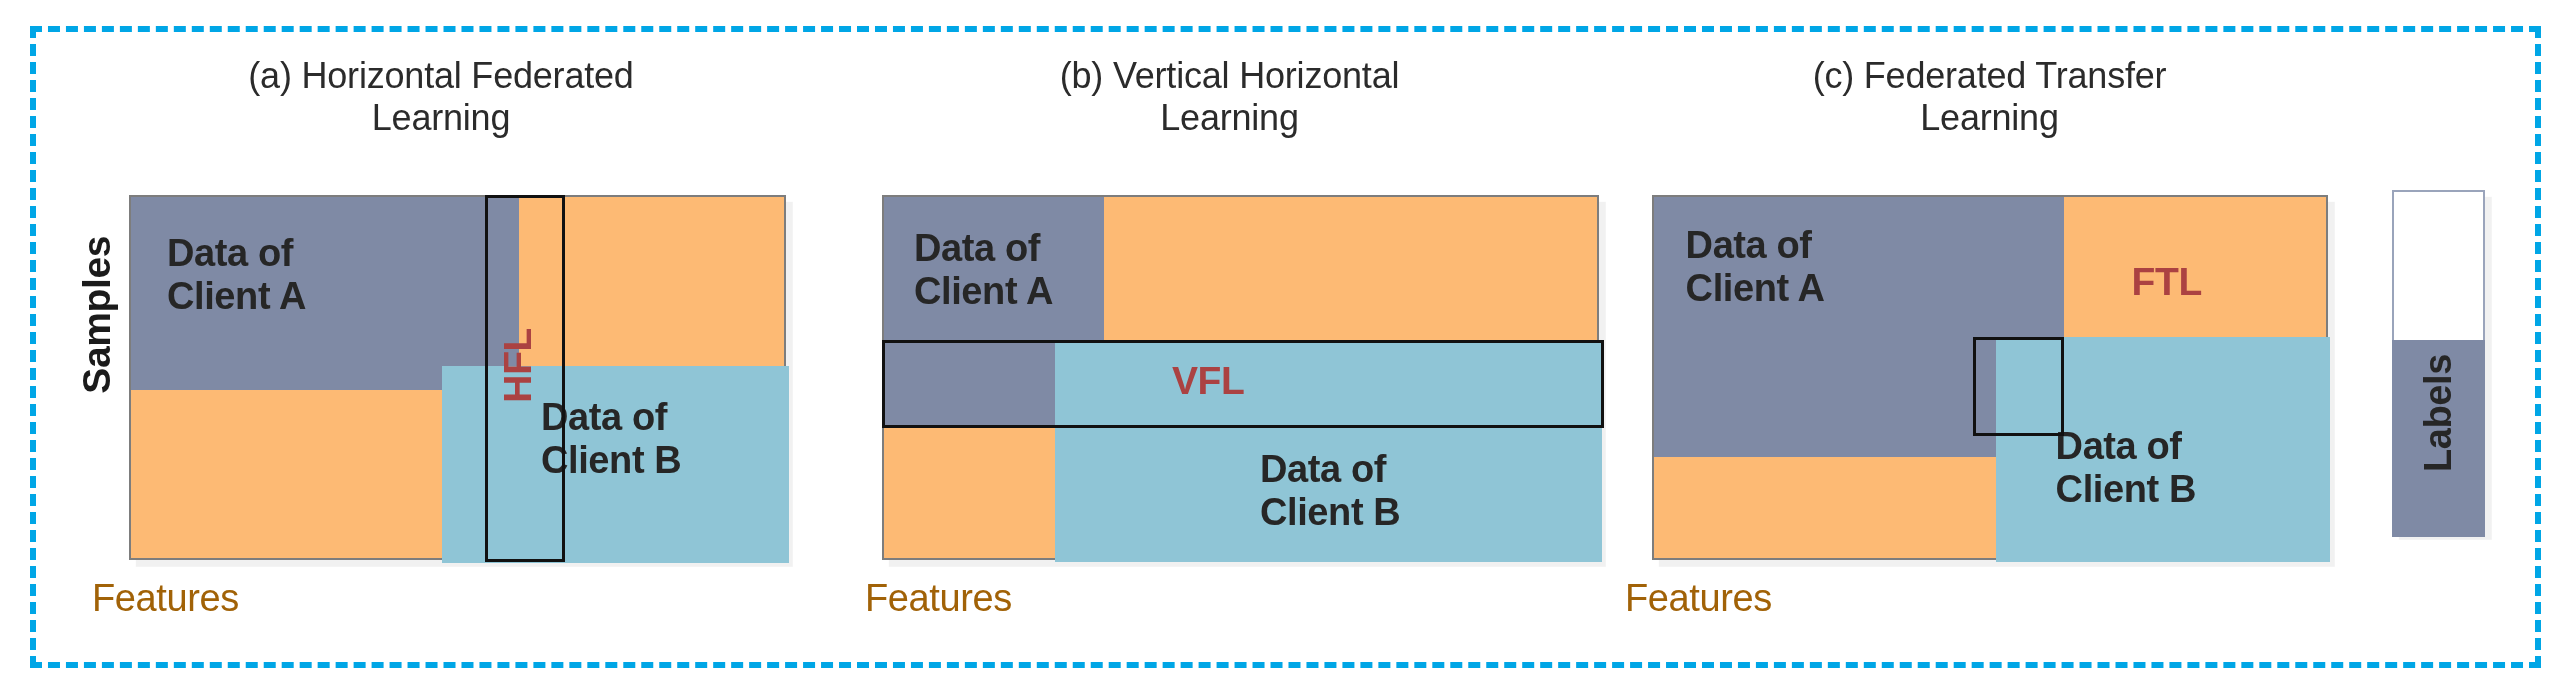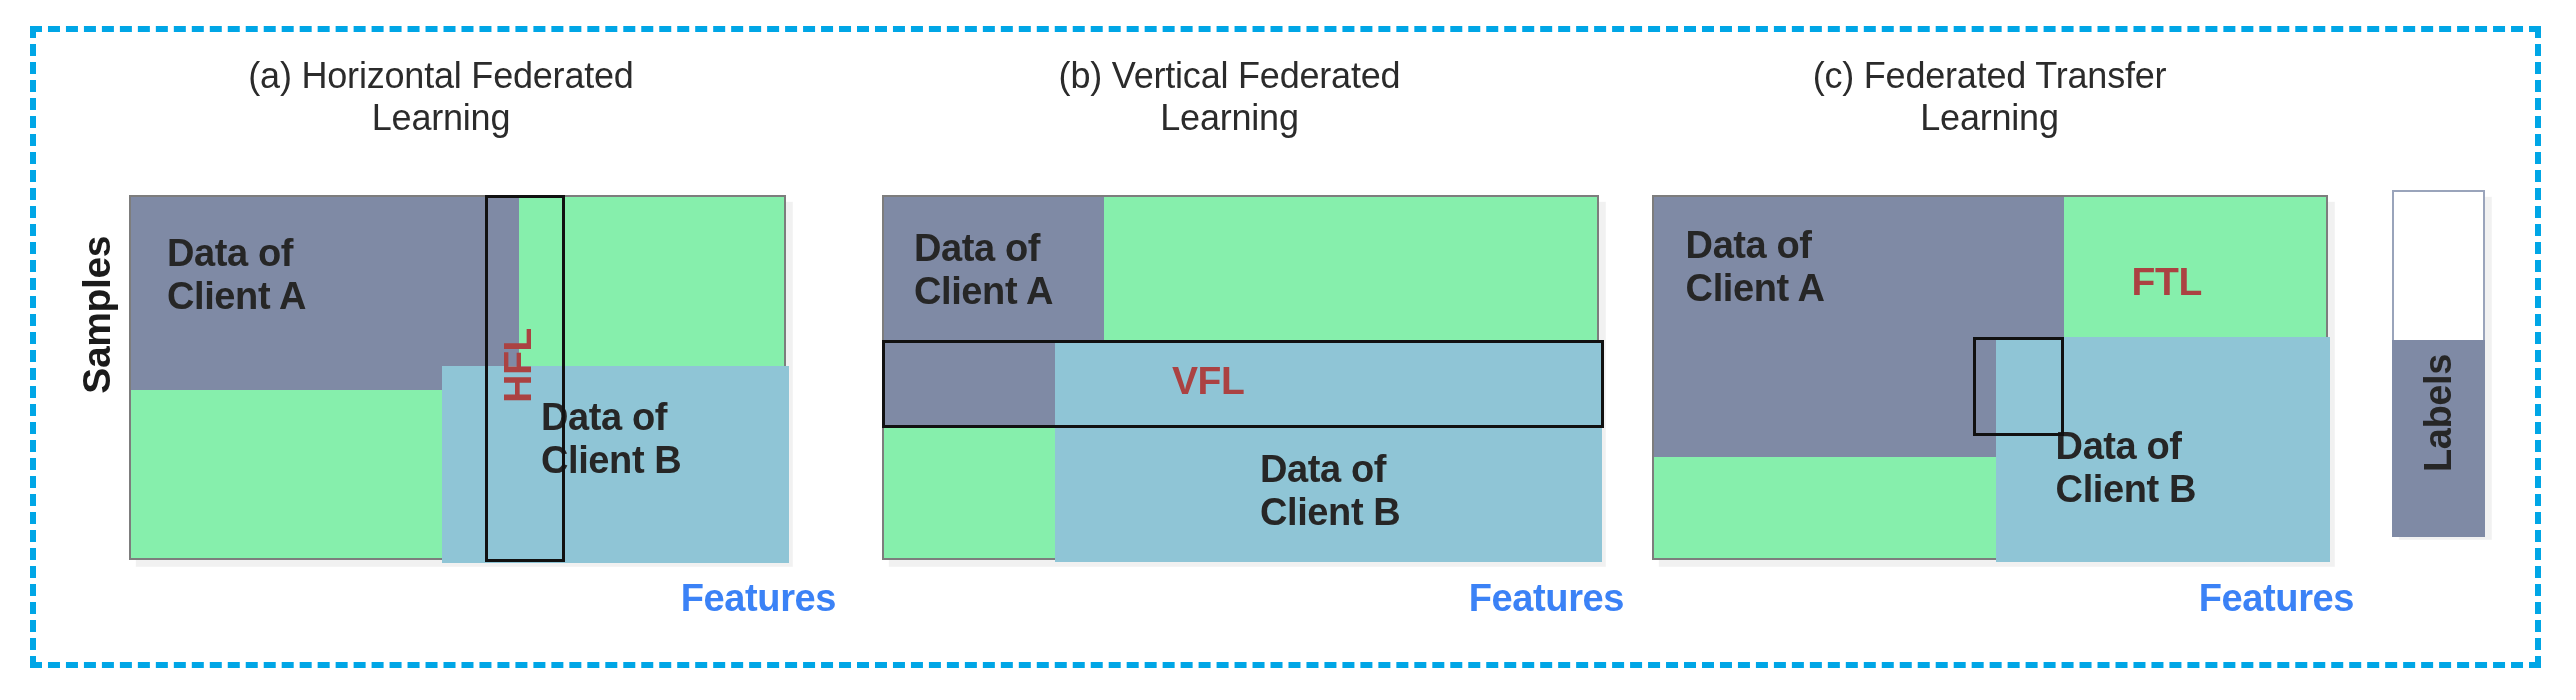--- a/index.html
+++ b/index.html
@@ -48,33 +48,33 @@
     line-height: 1.18;
     color: #2b2b2b;
     font-weight: 400;
     letter-spacing: -0.2px;
     white-space: pre-line;
   }
   .features-label {
     position: absolute;
     top: 569px;
     width: 100%;
-    text-align: right;
+    text-align: left;
     font-size: 38px;
-    font-weight: bold;
-    color: #3b82f6;
+    font-weight: normal;
+    color: #a16207;
     letter-spacing: -0.4px;
   }
 
   
   .grid {
     position: absolute;
     box-sizing: border-box;
     border: 2.3px solid #7d7d7d;
-    background: #86efac;
+    background: #fdba74;
     box-shadow: 6.8px 6.8px 0 0 rgba(0,0,0,0.055);
   }
 
   .block {
     position: absolute;
     box-sizing: border-box;
   }
   .block.dark  { background: #7f8aa5; }
   .block.light { background: #8fc5d6; }
 
@@ -171,21 +171,21 @@
       <div class="highlight" style="left:354px; top:-2.3px; width:80px; height:367px;"></div>
 
       <div class="accent-label vertical" style="left:367px; top:131px;">HFL</div>
     </div>
 
     <div class="features-label" style="left:46px; width:744px;">Features</div>
   </div>
 
   <div class="panel" style="left:850px; width:759px;">
 
-    <div class="panel-title">(b) Vertical Federated
+    <div class="panel-title">(b) Vertical Horizontal
 Learning</div>
 
     <div class="grid" style="left:32px; top:187px; width:717px; height:365px;">
 
       <div class="block dark" style="left:0px; top:0px; width:220px; height:231px;"></div>
 
       <div class="block light" style="left:171px; top:143px; width:547px; height:222px;"></div>
 
       <div class="block-label" style="left:30px; top:30px;">Data of
 Client A</div>

